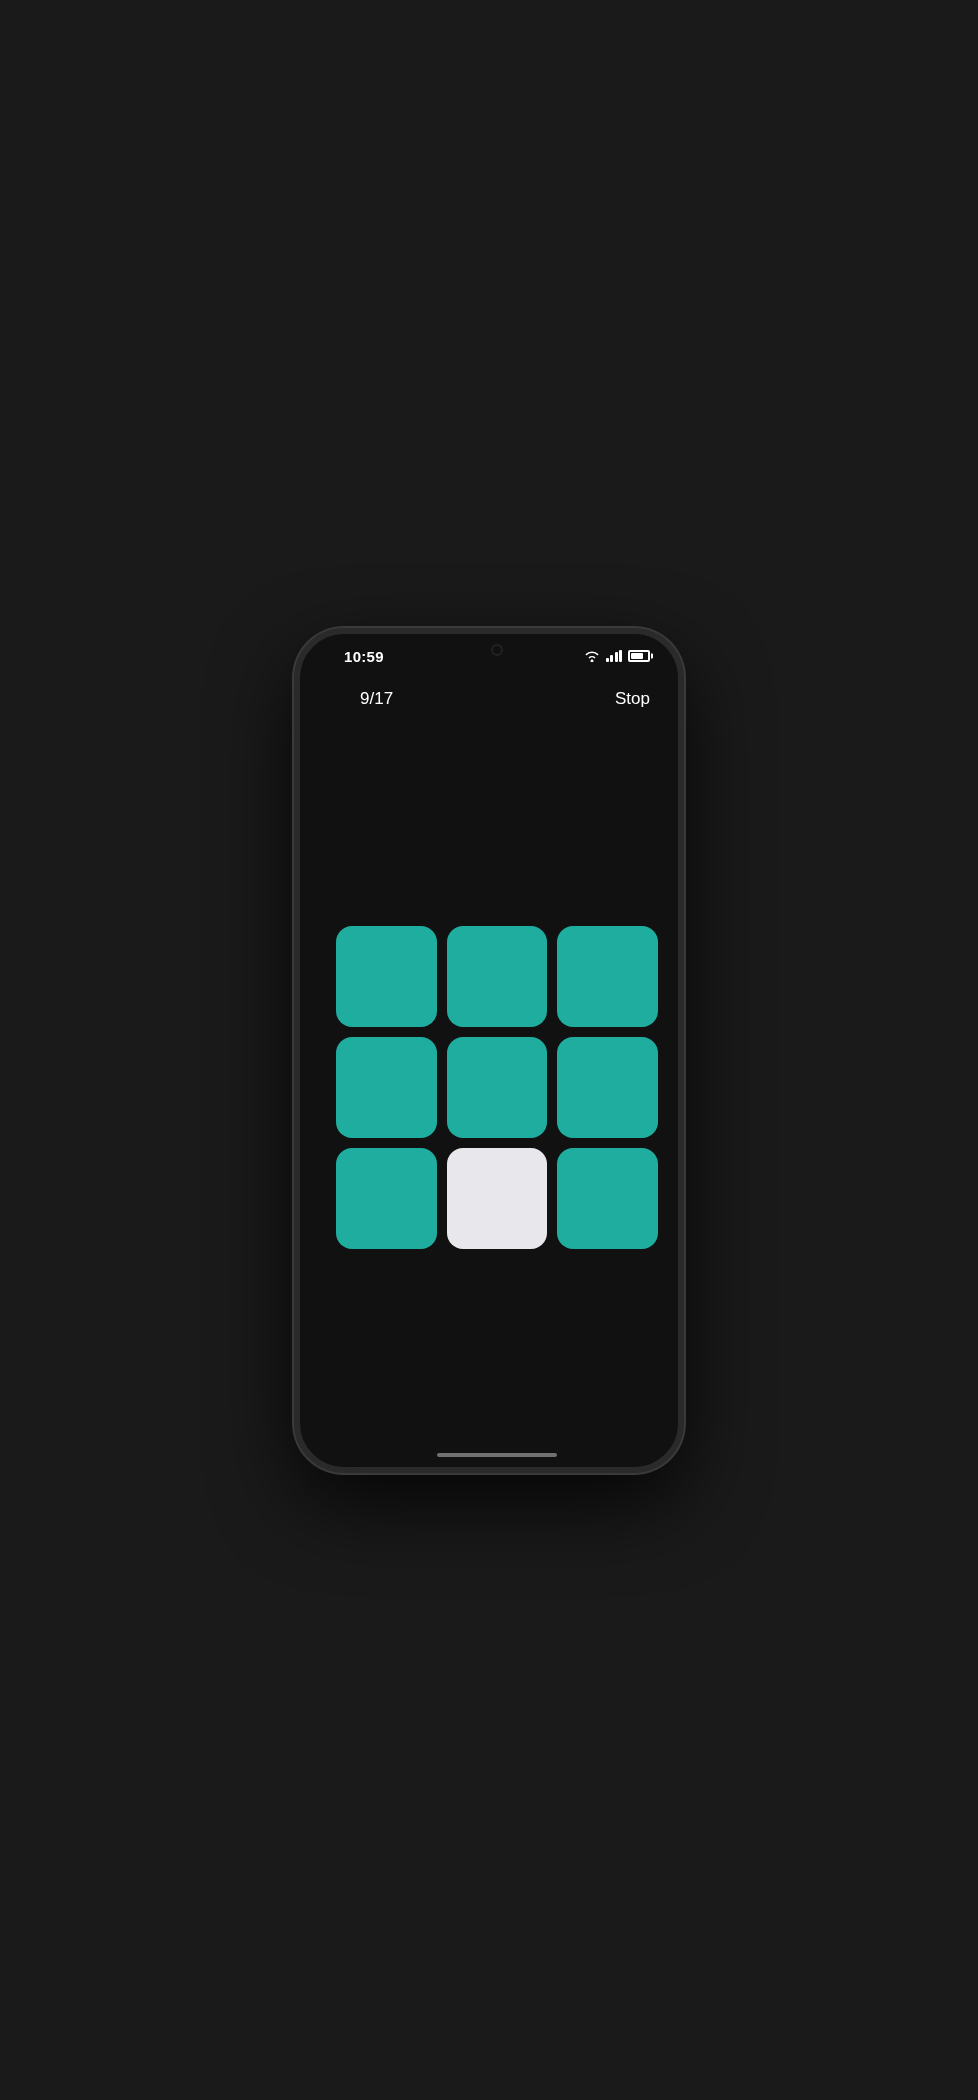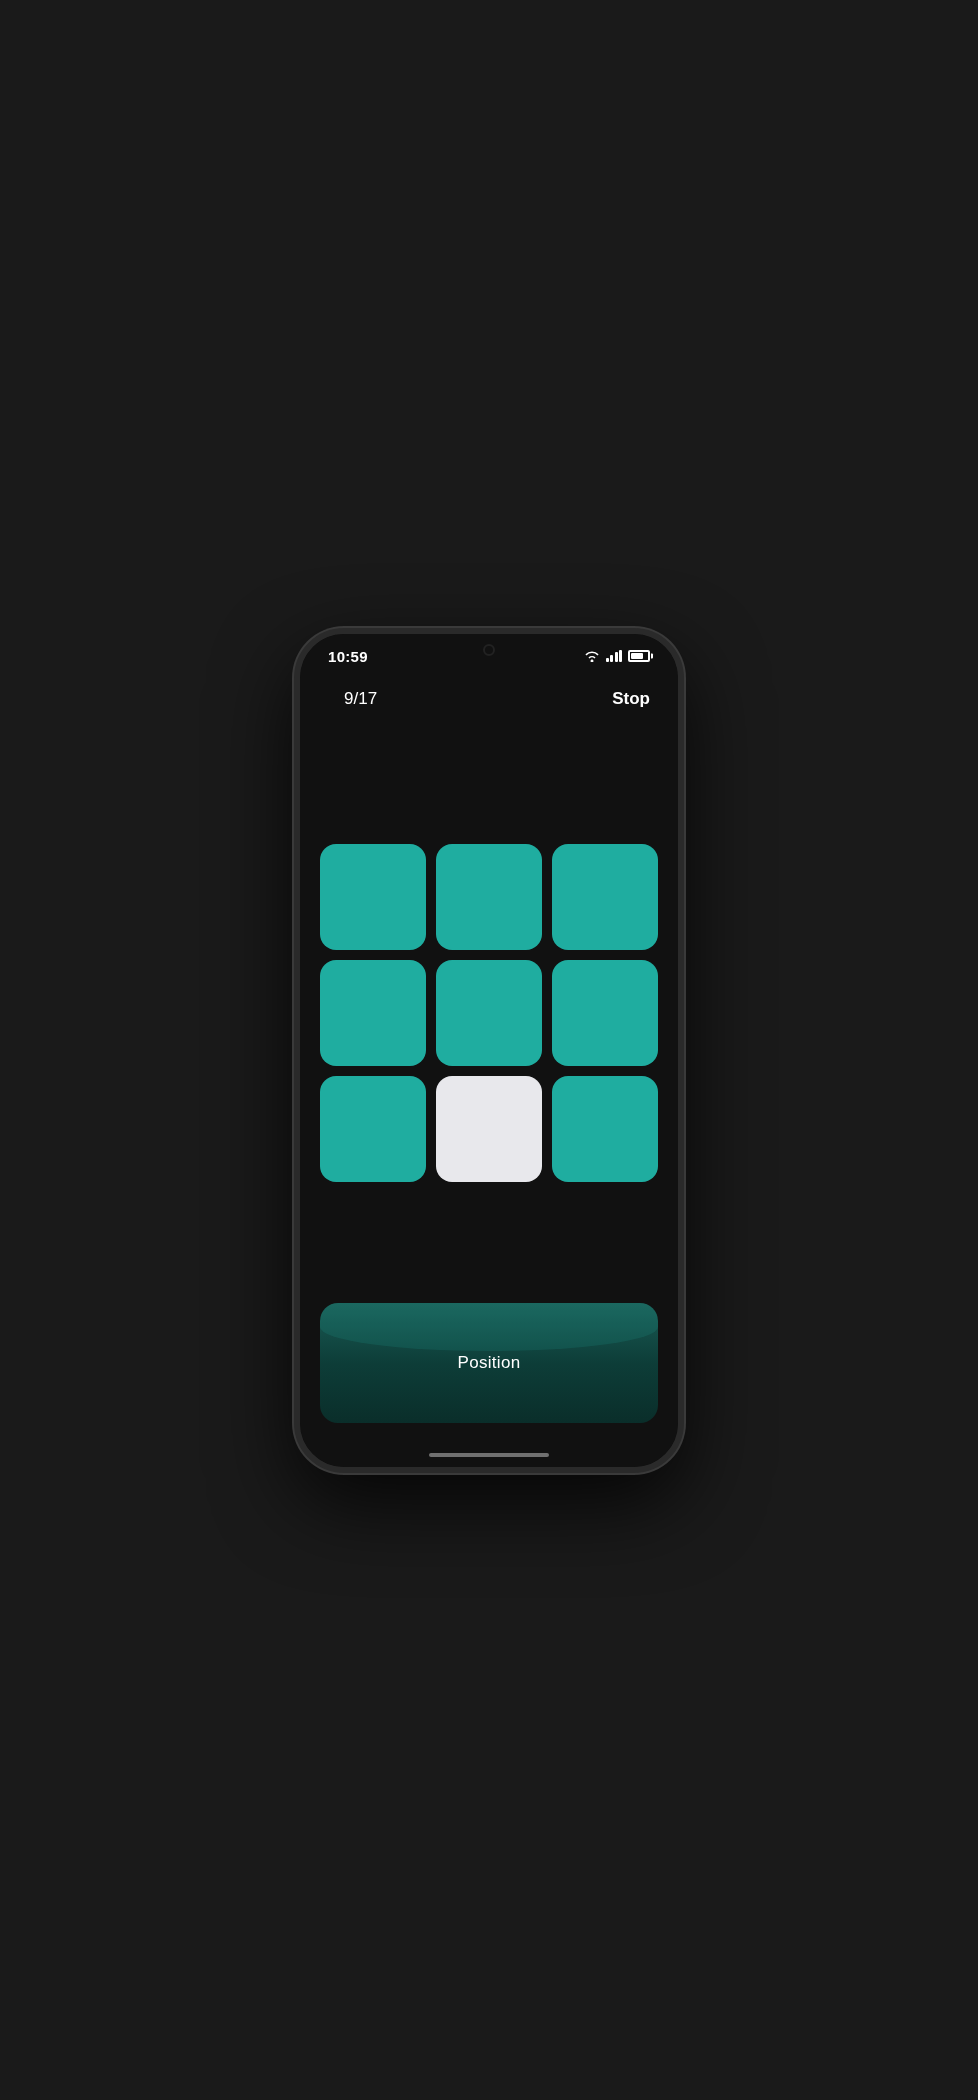--- a/index.html
+++ b/index.html
@@ -15,20 +15,21 @@
 
     .phone-frame {
       width: 390px;
       height: 845px;
       background: #111111;
       border-radius: 50px;
       border: 6px solid #2a2a2a;
       position: relative;
       overflow: hidden;
       box-shadow: 0 0 0 2px #3a3a3a, 0 30px 80px rgba(0,0,0,0.8);
+      padding-left: 16px;
     }
 
     
     .phone-frame::before {
       content: '';
       position: absolute;
       left: -10px;
       top: 160px;
       width: 6px;
       height: 60px;
@@ -152,21 +153,21 @@
     .progress-text {
       color: #ffffff;
       font-size: 17px;
       font-weight: 400;
       margin-left: 16px;
     }
 
     .stop-button {
       color: #ffffff;
       font-size: 17px;
-      font-weight: 700;
+      font-weight: 400;
       cursor: pointer;
       background: none;
       border: none;
       padding: 4px 0;
     }
 
     
     .grid-container {
       flex: 1;
       display: flex;
@@ -294,24 +295,19 @@
         <div class="tile tile-teal"></div>
         <div class="tile tile-teal"></div>
         <div class="tile tile-teal"></div>
 
         <div class="tile tile-teal"></div>
         <div class="tile tile-white"></div>
         <div class="tile tile-teal"></div>
       </div>
     </div>
 
-    <div class="bottom-area">
-      <button class="position-button">
-        <span class="position-label">Position</span>
-      </button>
-    </div>
 
     <div class="home-indicator">
       <div class="home-bar"></div>
     </div>
 
   </div>
 </div>
 
 </body></html>

